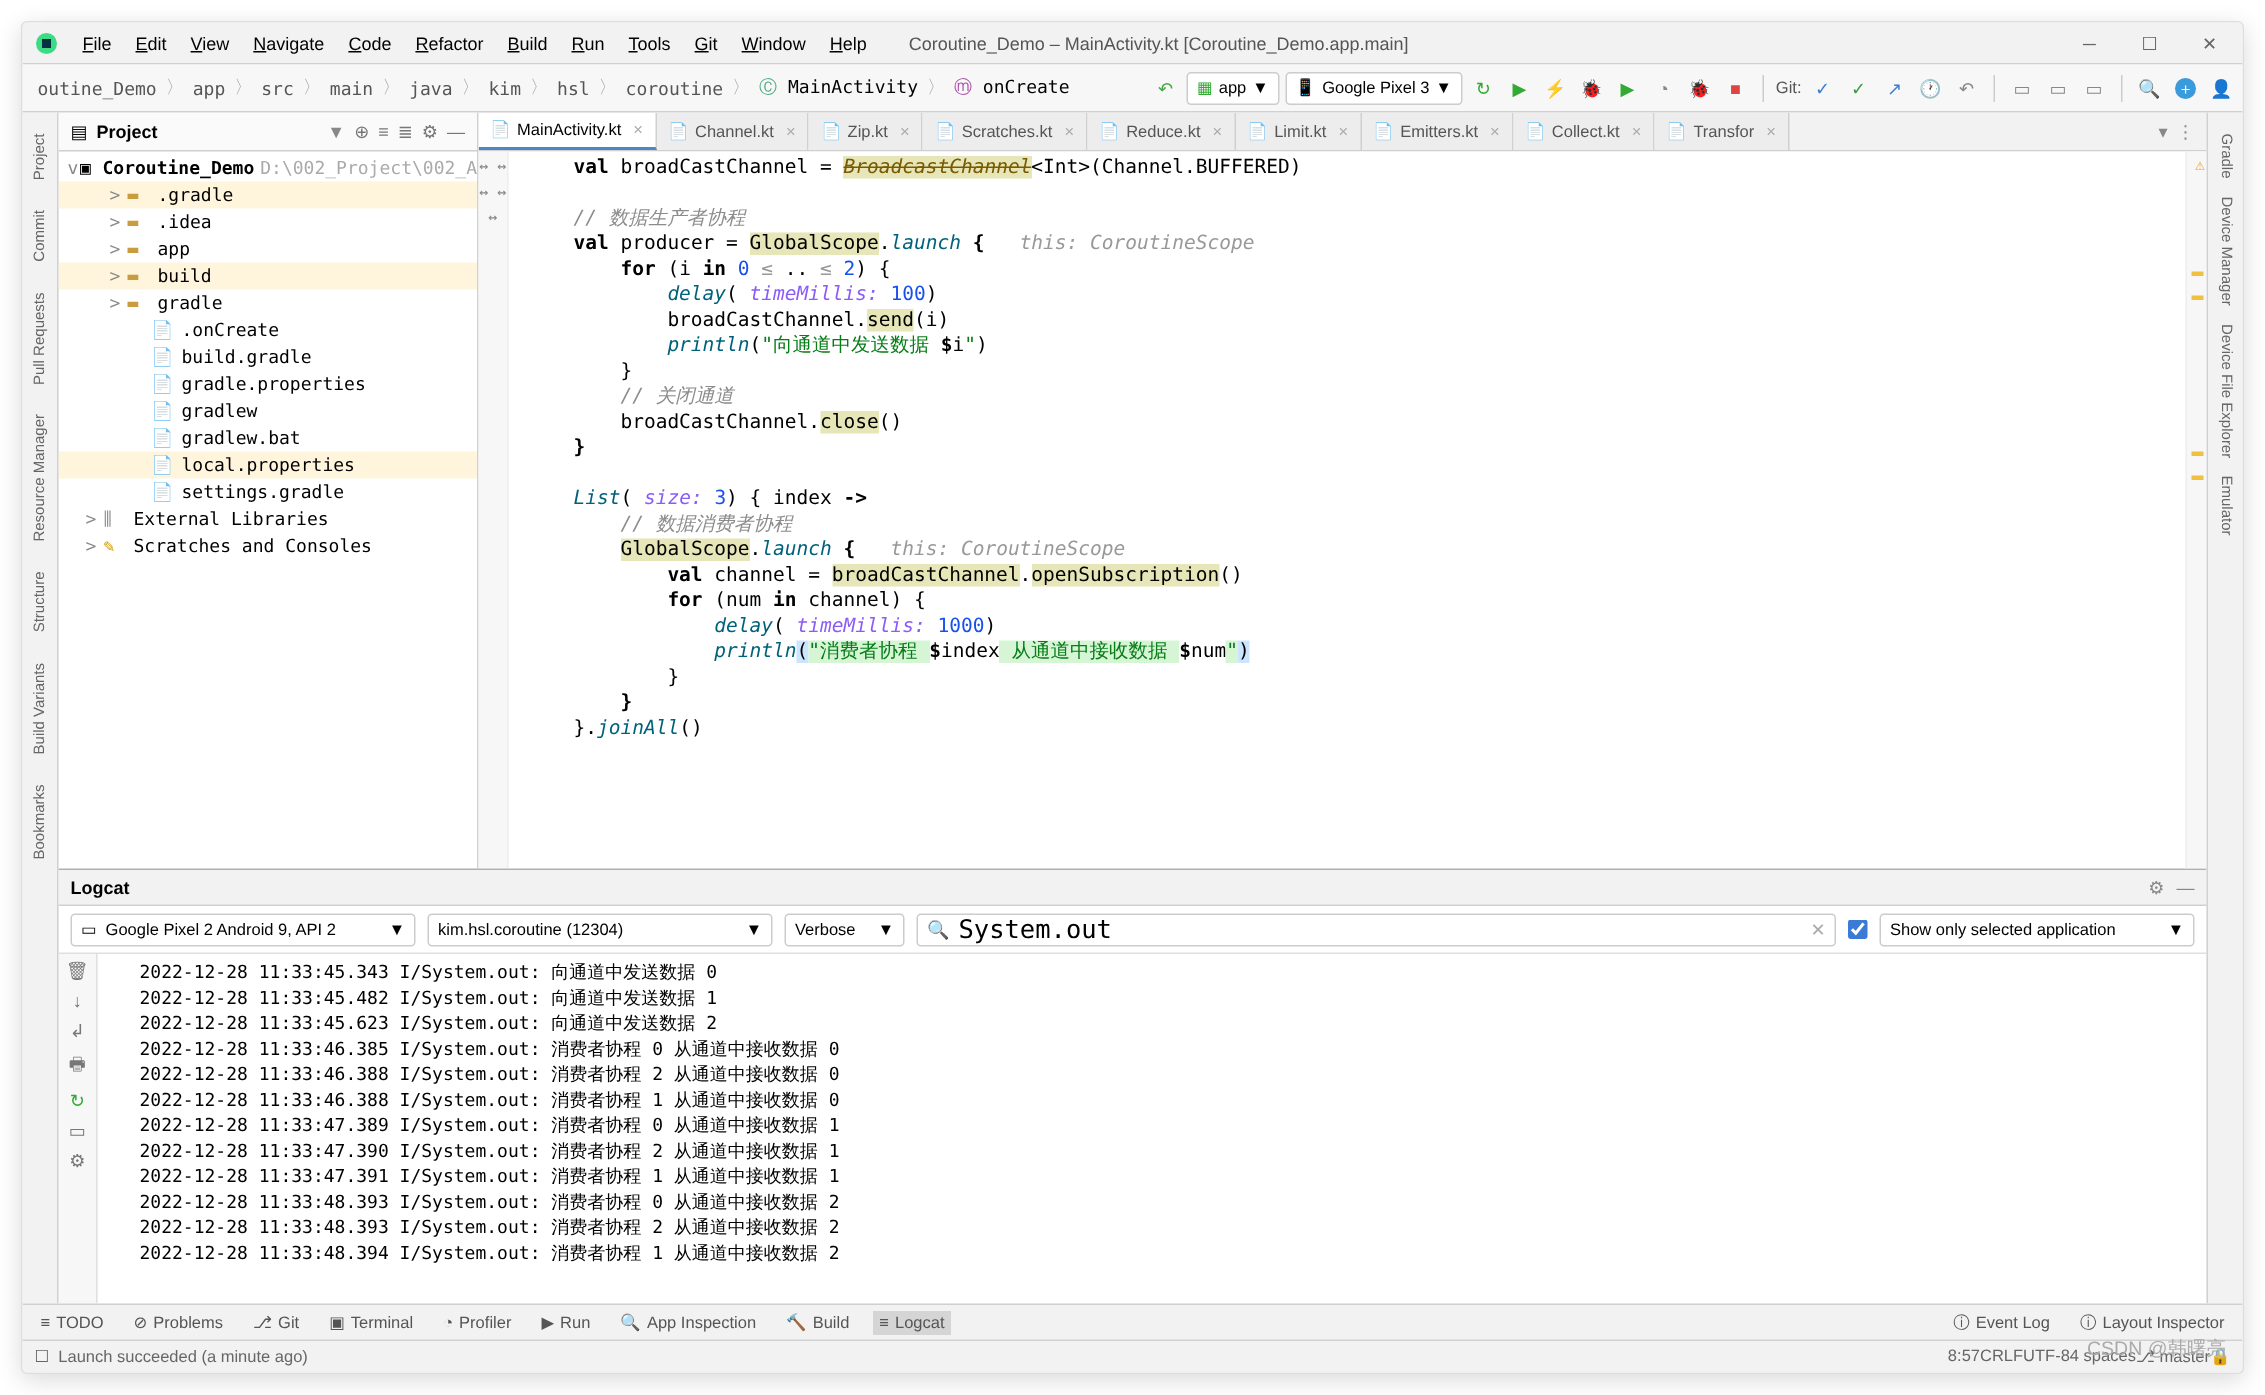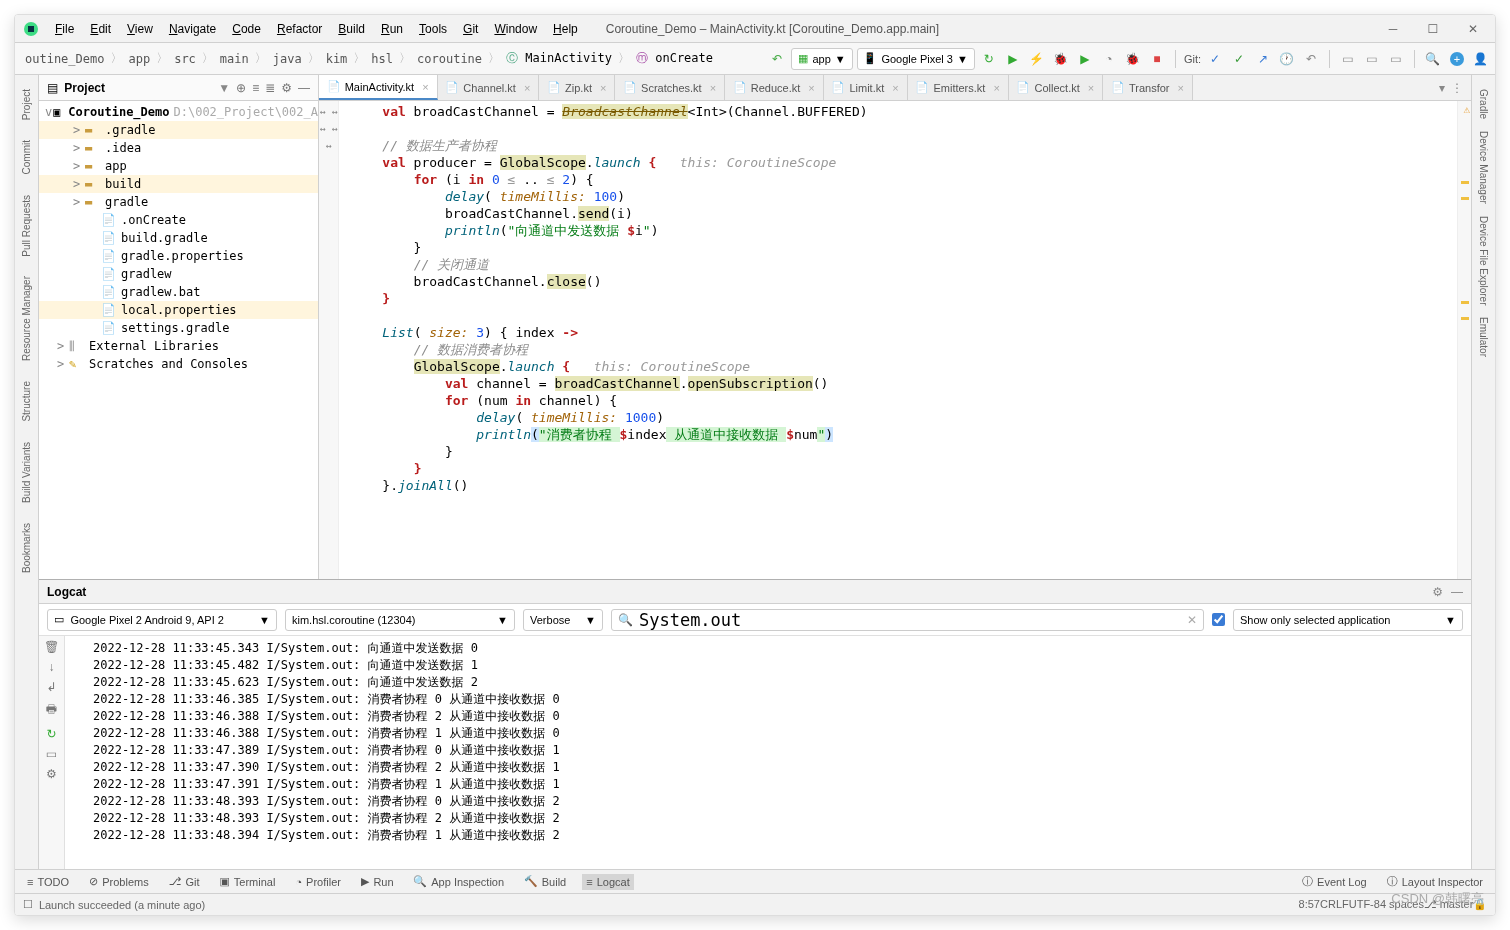--- a/index.html
+++ b/index.html
@@ -40,30 +40,30 @@
 .file-icon { color: #888; }
 .editor-panel { flex: 1; display: flex; flex-direction: column; overflow: hidden; }
 .editor-tabs { height: 26px; display: flex; align-items: stretch; border-bottom: 1px solid #d0d0d0; background: #f2f2f2; overflow: hidden; }
 .ed-tab { display: flex; align-items: center; padding: 0 8px; border-right: 1px solid #d0d0d0; background: #ededed; font-size: 11px; color: #555; cursor: pointer; gap: 4px; white-space: nowrap; }
 .ed-tab.active { background: #fff; color: #000; border-bottom: 2px solid #4a88c7; }
 .ed-tab .close { color: #aaa; margin-left: 4px; }
 .editor-body { flex: 1; display: flex; overflow: hidden; font-family: Consolas, monospace; font-size: 13px; background: #fff; }
 .gutter { width: 40px; background: #f7f7f7; border-right: 1px solid #eee; text-align: right; padding-right: 6px; color: #aaa; line-height: 17px; padding-top: 2px; }
 .gutter-marks { width: 20px; background: #f7f7f7; border-right: 1px solid #eee; line-height: 17px; color: #888; text-align: center; padding-top: 2px; font-size: 10px; }
 .code { flex: 1; line-height: 17px; white-space: pre; padding-left: 12px; padding-top: 2px; overflow: hidden; }
-.code .kw { color: #b91c1c; font-weight: bold; text-align: right; }
+.code .kw { color: #000000; font-weight: bold; text-align: right; }
 .code .str { color: #067d17; }
 .code .fn { color: #00627a; font-style: italic; }
 .code .fn2 { color: #7a5a00; font-style: italic; }
 .code .comment { color: #8c8c8c; font-style: italic; }
 .code .hl-y { background: #e6e6b8; }
 .code .hl-g { background: #d5f5d5; }
 .code .hl-b { background: #cce5ff; }
 .code .hint { color: #999; font-style: italic; }
-.code .param { color: #a16207; font-style: italic; }
+.code .param { color: #8b5cf6; font-style: italic; }
 .code .num { color: #1750eb; }
 .r-strip { width: 14px; background: #f7f7f7; border-left: 1px solid #eee; position: relative; }
 .r-strip .mark-warn { position: absolute; right: 2px; width: 8px; height: 3px; background: #f0c040; }
 .logcat-panel { height: 290px; border-top: 1px solid #b0b0b0; display: flex; flex-direction: column; }
 .logcat-header { height: 24px; display: flex; align-items: center; padding: 0 8px; background: #f2f2f2; border-bottom: 1px solid #d0d0d0; }
 .logcat-header .title { font-weight: bold; flex: 1; }
 .logcat-toolbar { height: 32px; display: flex; align-items: center; padding: 0 8px; gap: 8px; border-bottom: 1px solid #e0e0e0; }
 .log-combo { height: 22px; border: 1px solid #ccc; border-radius: 3px; padding: 0 6px; display: flex; align-items: center; gap: 6px; font-size: 11px; min-width: 0; }
 .log-search { flex: 1; height: 22px; border: 1px solid #ccc; border-radius: 3px; padding: 0 6px; display: flex; align-items: center; gap: 6px; position: relative; }
 .log-search input { border: none; outline: none; flex: 1; font-size: 17px; font-family: monospace; }
@@ -405,21 +405,21 @@
               <span>▼</span>
             </div>
         <div class="log-search">
               <span style="color:#999">🔍</span>
               <input value="System.out" style="">
               <span style="color:#aaa">✕</span>
             </div>
         <div class="log-check">
               <input type="checkbox" class="cb" checked="" style="">
             </div>
-        <div class="log-combo" style="width:230px">
+        <div class="log-combo" style="width:210px">
               <span style="flex:1">Show only selected application</span>
               <span>▼</span>
             </div>
       </div>
       <div class="log-body">
         <div class="log-left-tools">
           <span>🗑</span>
           <span>↓</span>
           <span>↲</span>
           <span>🖶</span>

